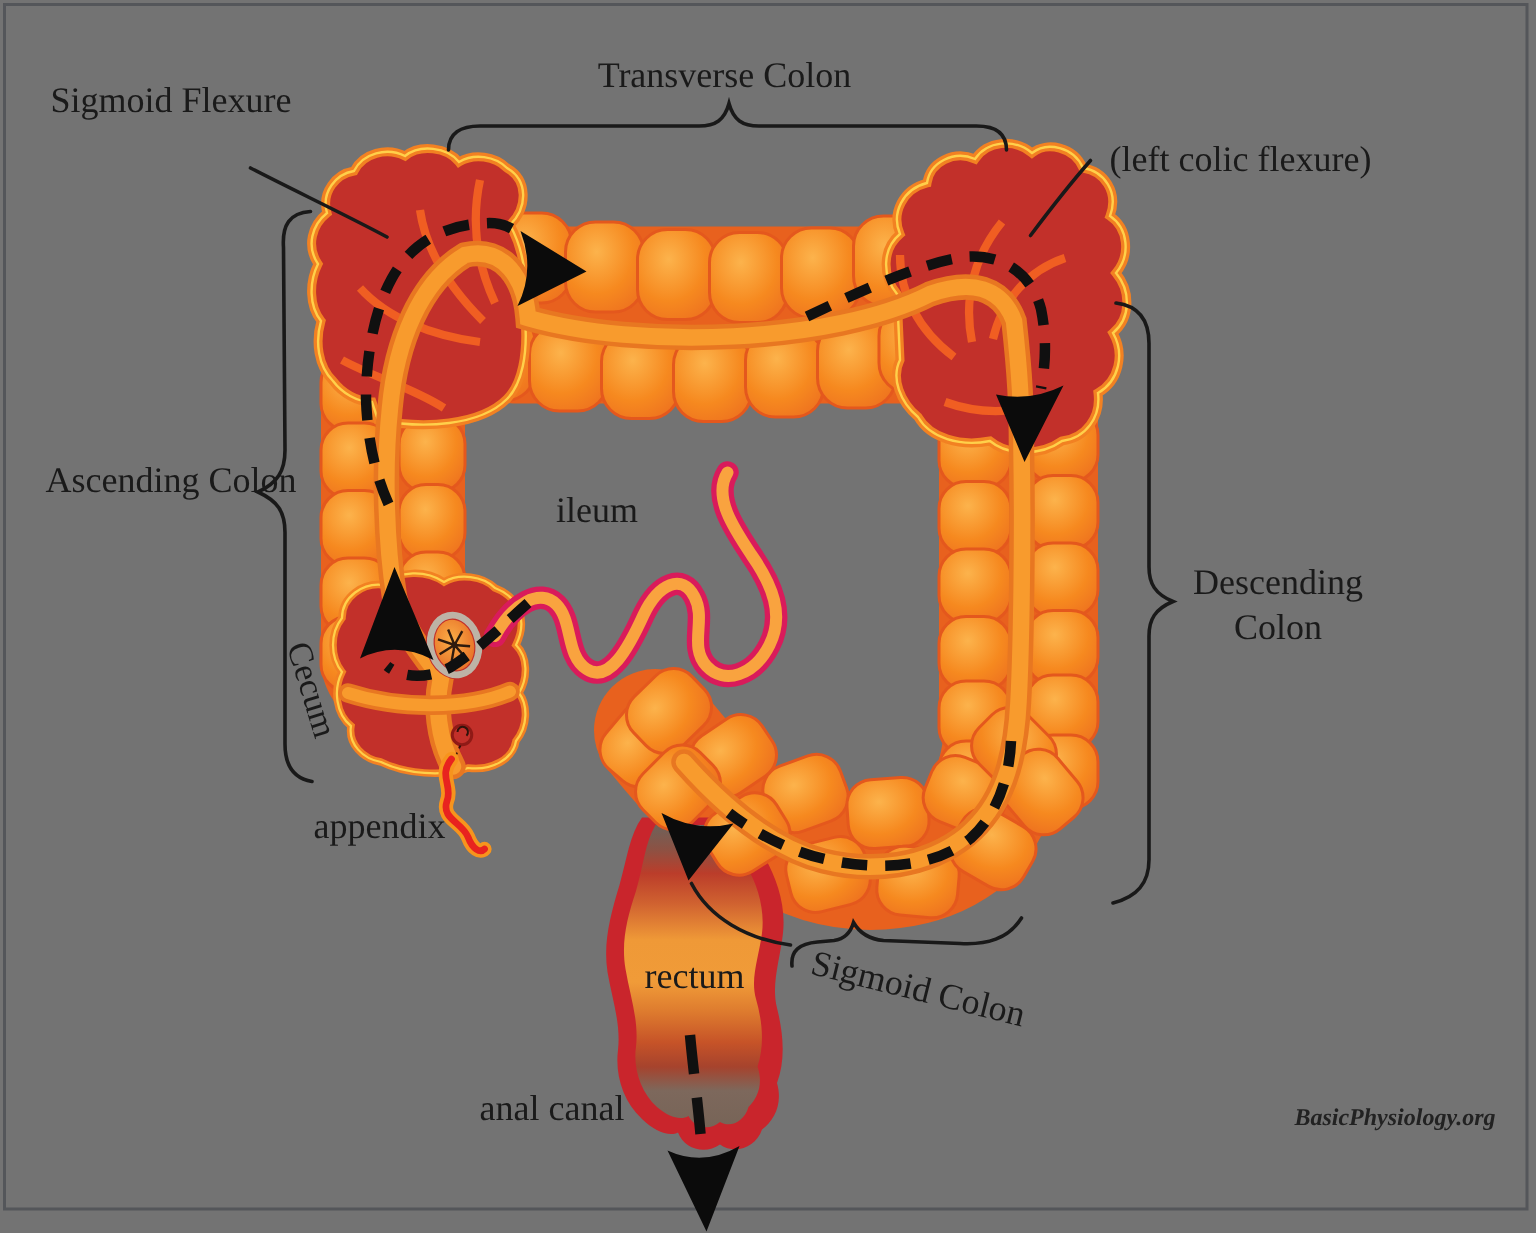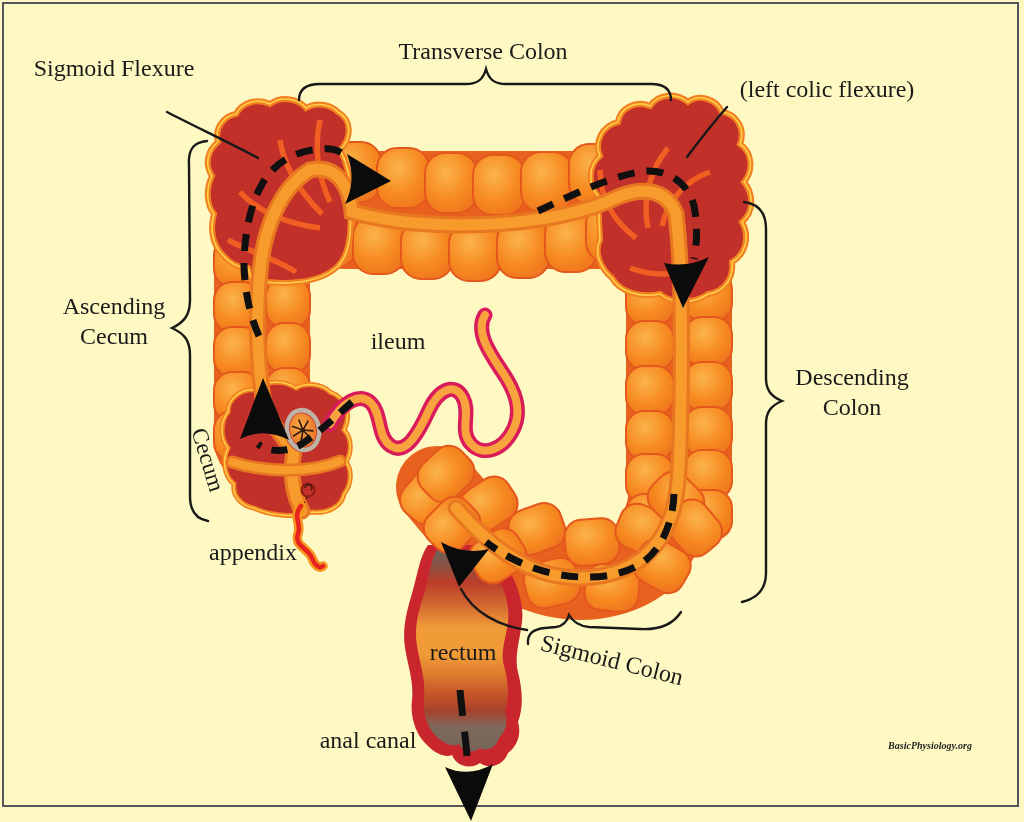--- a/index.html
+++ b/index.html
@@ -1,24 +1,24 @@
 <!DOCTYPE html>
 <html><head>
 <meta charset="utf-8">
 <style>
   html,body{margin:0;padding:0;background:#ffffff;}
-  .stage{position:relative;width:1024px;height:822px;background:#fef9c3;overflow:hidden;
+  .stage{position:relative;width:1024px;height:822px;background:#737373;overflow:hidden;
          font-family:"Liberation Serif", serif;}
   .stage svg{position:absolute;left:0;top:0;}
   .lbl{position:absolute;transform:translate(-50%,-50%);color:#1a1a1a;
        font-size:24px;line-height:1.26;white-space:nowrap;text-align:center;}
   .lbl.block{white-space:normal;width:170px;}
   .lbl.rot-cecum{transform:translate(-50%,-50%) rotate(73deg);font-size:23px;}
   .lbl.rot-sigmoid{transform:translate(-50%,-50%) rotate(14deg);}
-  .lbl.watermark{font-size:10px;font-style:italic;font-weight:600;color:#222;font-family:Liberation Serif, serif;}
+  .lbl.watermark{font-size:16px;font-style:italic;font-weight:600;color:#222;font-family:Liberation Serif, serif;}
 </style>
 </head>
 <body>
 
 <div class="stage">
 
 <svg width="1024" height="822" viewBox="0 0 1024 822" xmlns="http://www.w3.org/2000/svg">
   <defs>
     <radialGradient id="pg" cx="0.40" cy="0.33" r="0.85">
       <stop offset="0" stop-color="#FCB34C"></stop>
@@ -230,23 +230,23 @@
     <path d="M744,202 C760,204 766,214 766,229 L766,378 C766,389 770,396 782,401 C770,406 766,413 766,424 L766,573 C766,589 758,598 742,602"></path>
     <path d="M461,589 C473,612 498,626 527,630"></path>
     <path d="M528,644 C527,634 533,629 545,628 L556,627 C563,626 567,622 569,615 C573,622 579,626 589,627 L640,629 C658,630 672,626 681,612"></path>
     <path d="M167,112 C196,127 230,143 258,158"></path>
     <path d="M727,107 C713,123 699,141 687,157"></path>
   </g>
 </svg>
 
 <div class="lbl" style="left:483px;top:51px">Transverse Colon</div>
 <div class="lbl" style="left:114px;top:68px">Sigmoid Flexure</div>
-<div class="lbl" style="left:827px;top:89px">(left colic flexure)</div>
-<div class="lbl block" style="left:114px;top:321px">Ascending Cecum</div>
-<div class="lbl block" style="left:852px;top:392px">Descending Colon</div>
+<div class="lbl" style="left:827px;top:107px">(left colic flexure)</div>
+<div class="lbl block" style="left:114px;top:321px">Ascending Colon</div>
+<div class="lbl block" style="left:852px;top:404px">Descending Colon</div>
 <div class="lbl rot-cecum" style="left:207px;top:460px">Cecum</div>
 <div class="lbl" style="left:398px;top:341px">ileum</div>
 <div class="lbl" style="left:253px;top:552px">appendix</div>
 <div class="lbl" style="left:463px;top:652px">rectum</div>
 <div class="lbl rot-sigmoid" style="left:612px;top:660px">Sigmoid Colon</div>
 <div class="lbl" style="left:368px;top:740px">anal canal</div>
 <div class="lbl watermark" style="left:930px;top:746px">BasicPhysiology.org</div>
 
 </div>
 

